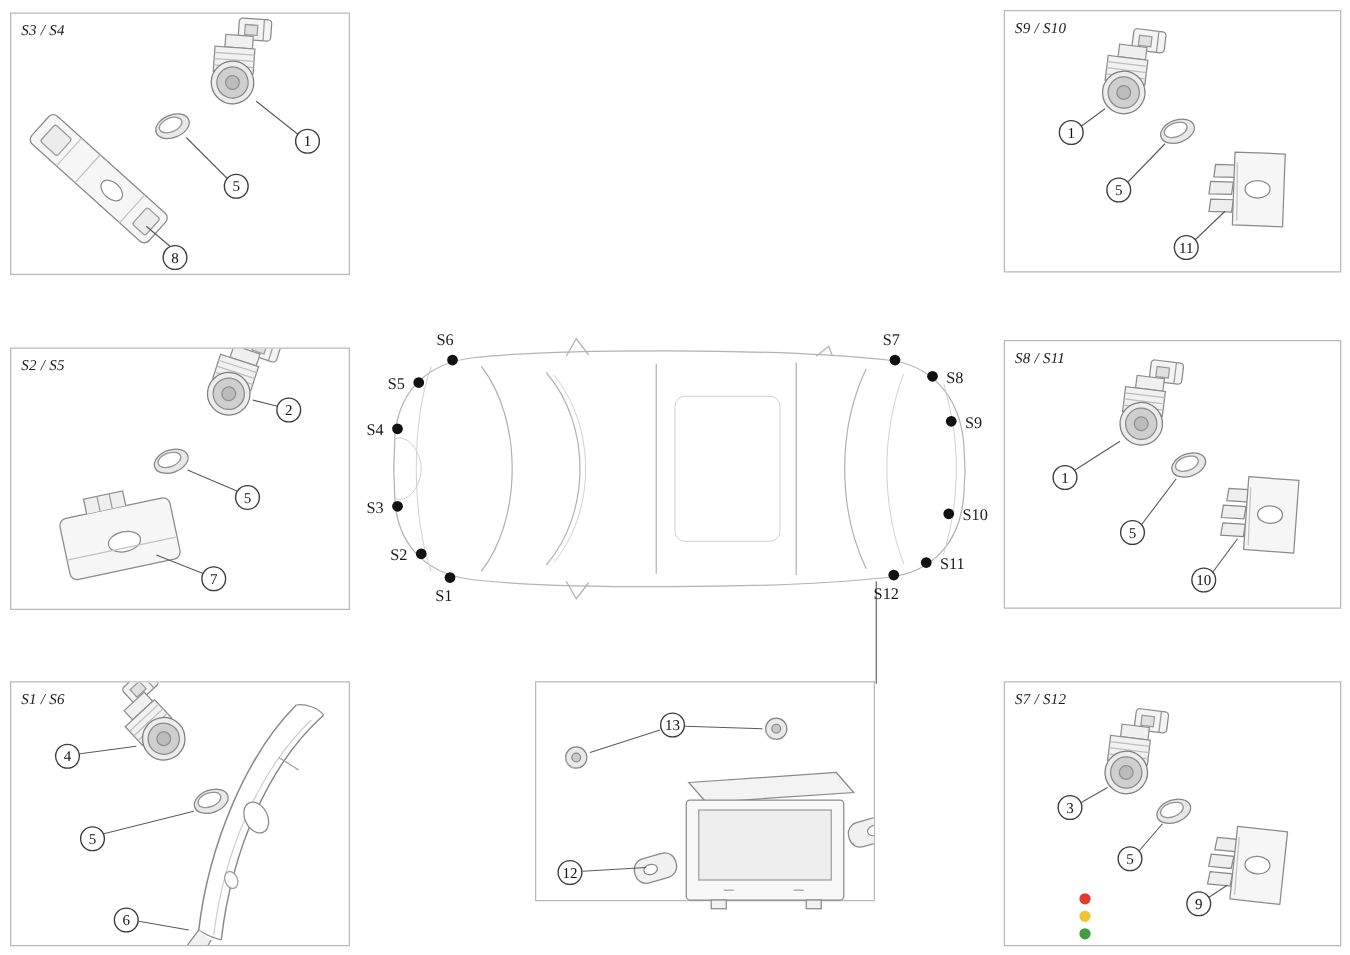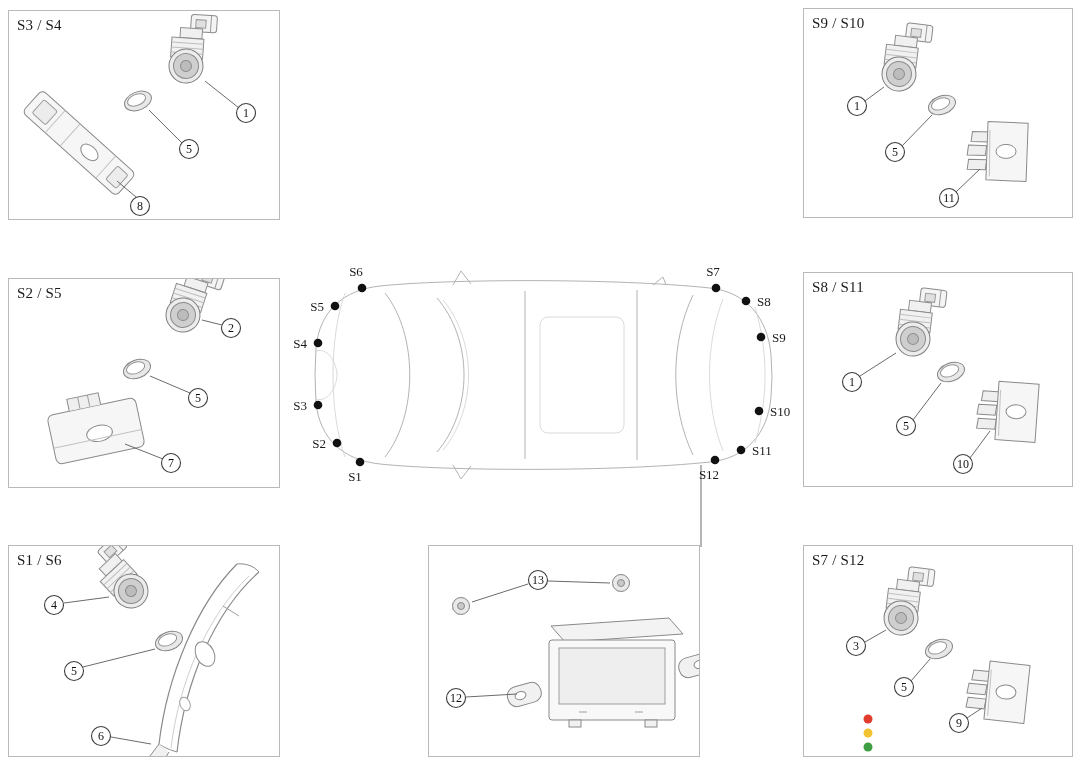--- a/index.html
+++ b/index.html
@@ -10,24 +10,25 @@
     position: absolute;
     border: 1px solid #b9b9b9;
     background: #ffffff;
     z-index: 2;
   }
   .panel > svg { position: absolute; left: 0; top: 0; }
   .panel-title {
     position: absolute;
     top: 6px;
     left: 8px;
-    font-size: 15px;
+    font-size: 12px;
     color: #1a1a1a;
     letter-spacing: .2px;
     white-space: nowrap;
+    font-style: italic;
   }
 
   #car-map-svg { position: absolute; left: 285px; top: 255px; z-index: 1; }
 
   .car-line { fill: none; stroke: #b3b3b3; stroke-width: 1; }
   .car-line-light { fill: none; stroke: #d0d0d0; stroke-width: 0.8; }
 
   .sensor-dot { fill: #111111; }
   .sensor-label { font-size: 13px; fill: #1a1a1a; font-family: "Liberation Serif", serif; }
 
@@ -222,21 +223,21 @@
     </g>
     <g>
       <line class="leader" x1="142" y1="198" x2="102" y2="191"></line>
       <circle class="co" cx="92" cy="190" r="9.5"></circle>
       <text class="co-t" x="92" y="194">6</text>
     </g>
   </svg>
   <div class="panel-title">S1 / S6</div>
 </div>
 
-<div class="panel" style="left:428px;top:545px;width:272px;height:212px">
+<div class="panel" style="left:428px;top:545px;width:272px;height:176px">
   <svg width="270" height="210" viewBox="0 0 270 210">
     <use href="#part-grommet" transform="translate(32,60)"></use>
     <use href="#part-grommet" transform="translate(192,37)"></use>
     <g>
       <path d="M 122,80 L 240,72 L 254,88 L 136,96 Z" fill="#f3f3f3" stroke="#8a8a8a"></path>
       <rect x="120" y="94" width="126" height="80" rx="3" fill="#f8f8f8" stroke="#8a8a8a"></rect>
       <rect x="130" y="102" width="106" height="56" fill="#eeeeee" stroke="#9e9e9e"></rect>
       <g transform="translate(104,146) rotate(-16)">
         <rect x="-26" y="-10" width="34" height="20" rx="9" fill="#f1f1f1" stroke="#8a8a8a"></rect>
         <ellipse cx="-13" cy="0" rx="5.5" ry="4" fill="#ffffff" stroke="#8a8a8a"></ellipse>

